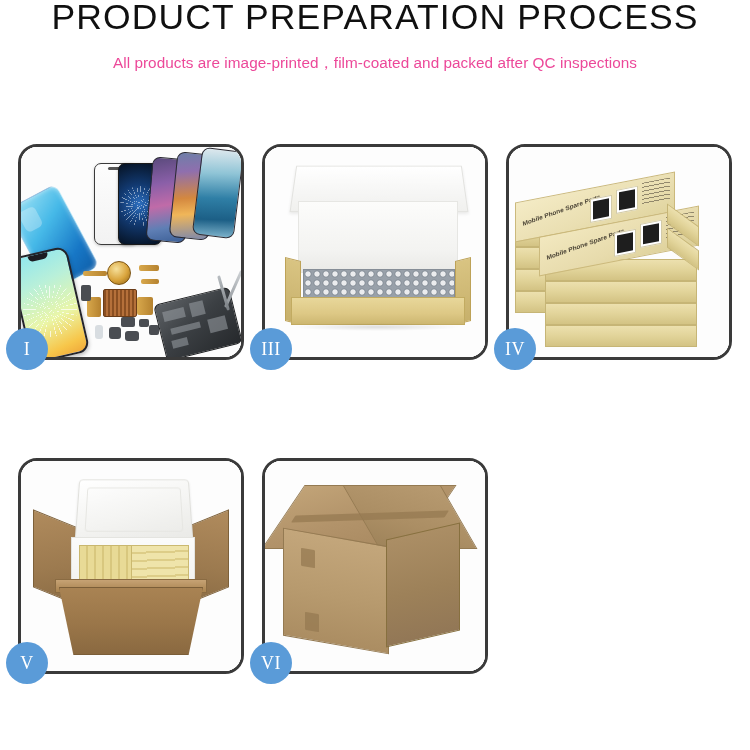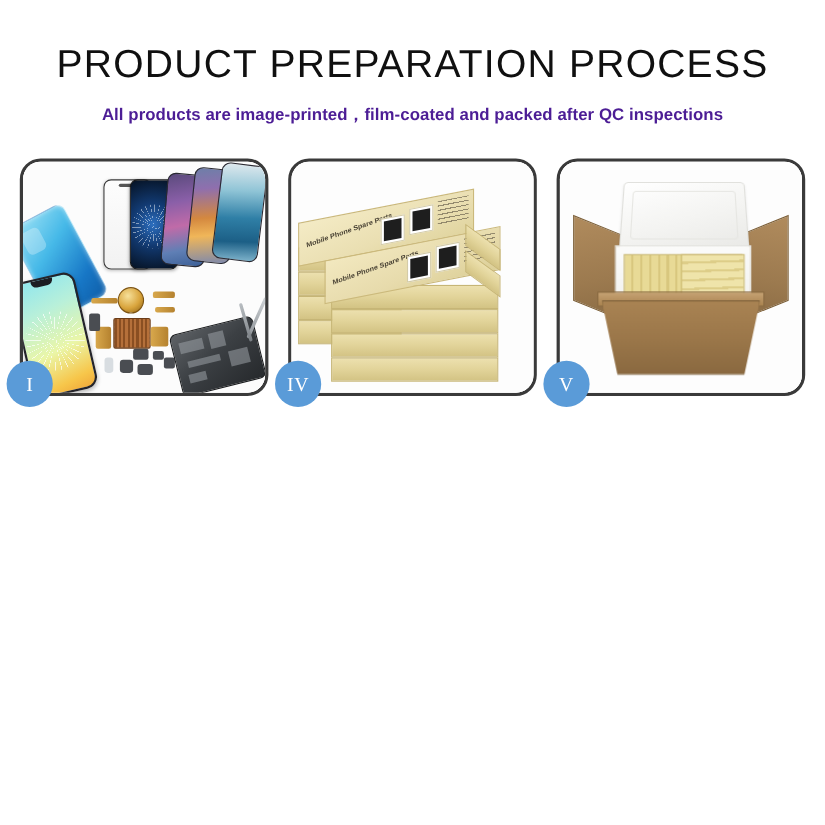--- a/index.html
+++ b/index.html
@@ -18,35 +18,34 @@
 
   
   .header {
     position: absolute;
     top: 0; left: 0;
     width: 750px;
     text-align: center;
   }
   .page-title {
     margin: 0;
-    padding-top: 41px;
     font-size: 35.5px;
     font-weight: 400;
     letter-spacing: 1.1px;
     color: #101010;
     font-family: "Liberation Sans", sans-serif;
     line-height: 1;
     white-space: nowrap;
   }
   .page-subtitle {
     margin: 0;
     padding-top: 17px;
     font-size: 15.3px;
-    font-weight: 700;
-    color: #4c1d95;
+    font-weight: 400;
+    color: #ec4899;
     letter-spacing: 0.05px;
     white-space: nowrap;
   }
 
   
   .grid {
     position: absolute;
     top: 144px;
     left: 18px;
     width: 714px;
@@ -566,20 +565,34 @@
           <i style="left:8px;top:38px;width:16px;height:8px;"></i>
         </div>
         <div class="tweezer"></div>
         <div class="screwdriver"></div>
       </div>
     </div>
     <div class="badge">I</div>
   </div>
 
 
+  <div class="panel p3">
+    <div class="panel-inner">
+      <div class="scene">
+        <div class="p3-lid"></div>
+        <div class="p3-foam"></div>
+        <div class="p3-bubble"></div>
+        <div class="p3-left-flap"></div>
+        <div class="p3-right-flap"></div>
+        <div class="p3-front"></div>
+        <div class="p3-shadow"></div>
+      </div>
+    </div>
+    <div class="badge">III</div>
+  </div>
 
   <div class="panel p4">
     <div class="panel-inner">
       <div class="scene">
         <div class="stack">
 
           <div class="kbox" style="left:0px;  top:60px;  width:92px; height:20px;"></div>
           <div class="kbox" style="left:0px;  top:82px;  width:92px; height:20px;"></div>
           <div class="kbox" style="left:0px;  top:104px; width:92px; height:20px;"></div>
           <div class="kbox" style="left:0px;  top:126px; width:92px; height:20px;"></div>
@@ -633,14 +646,28 @@
         <div class="p5-foam-box"></div>
         <div class="p5-contents"></div>
         <div class="p5-contents-r"></div>
         <div class="p5-rim"></div>
         <div class="p5-body"></div>
       </div>
     </div>
     <div class="badge">V</div>
   </div>
 
+  <div class="panel p6">
+    <div class="panel-inner">
+      <div class="scene">
+        <div class="c-top"></div>
+        <div class="c-top2"></div>
+        <div class="c-tape" style="left:30px;top:52px;width:150px;height:7px;transform:skewX(-34deg) rotate(-2deg);"></div>
+        <div class="c-front"></div>
+        <div class="c-side"></div>
+        <div class="c-tape" style="left:36px;top:88px;width:14px;height:18px;transform:skewY(10deg);"></div>
+        <div class="c-tape" style="left:40px;top:152px;width:14px;height:18px;transform:skewY(10deg);"></div>
+      </div>
+    </div>
+    <div class="badge">VI</div>
+  </div>
 
 </div>
 
 </body></html>

